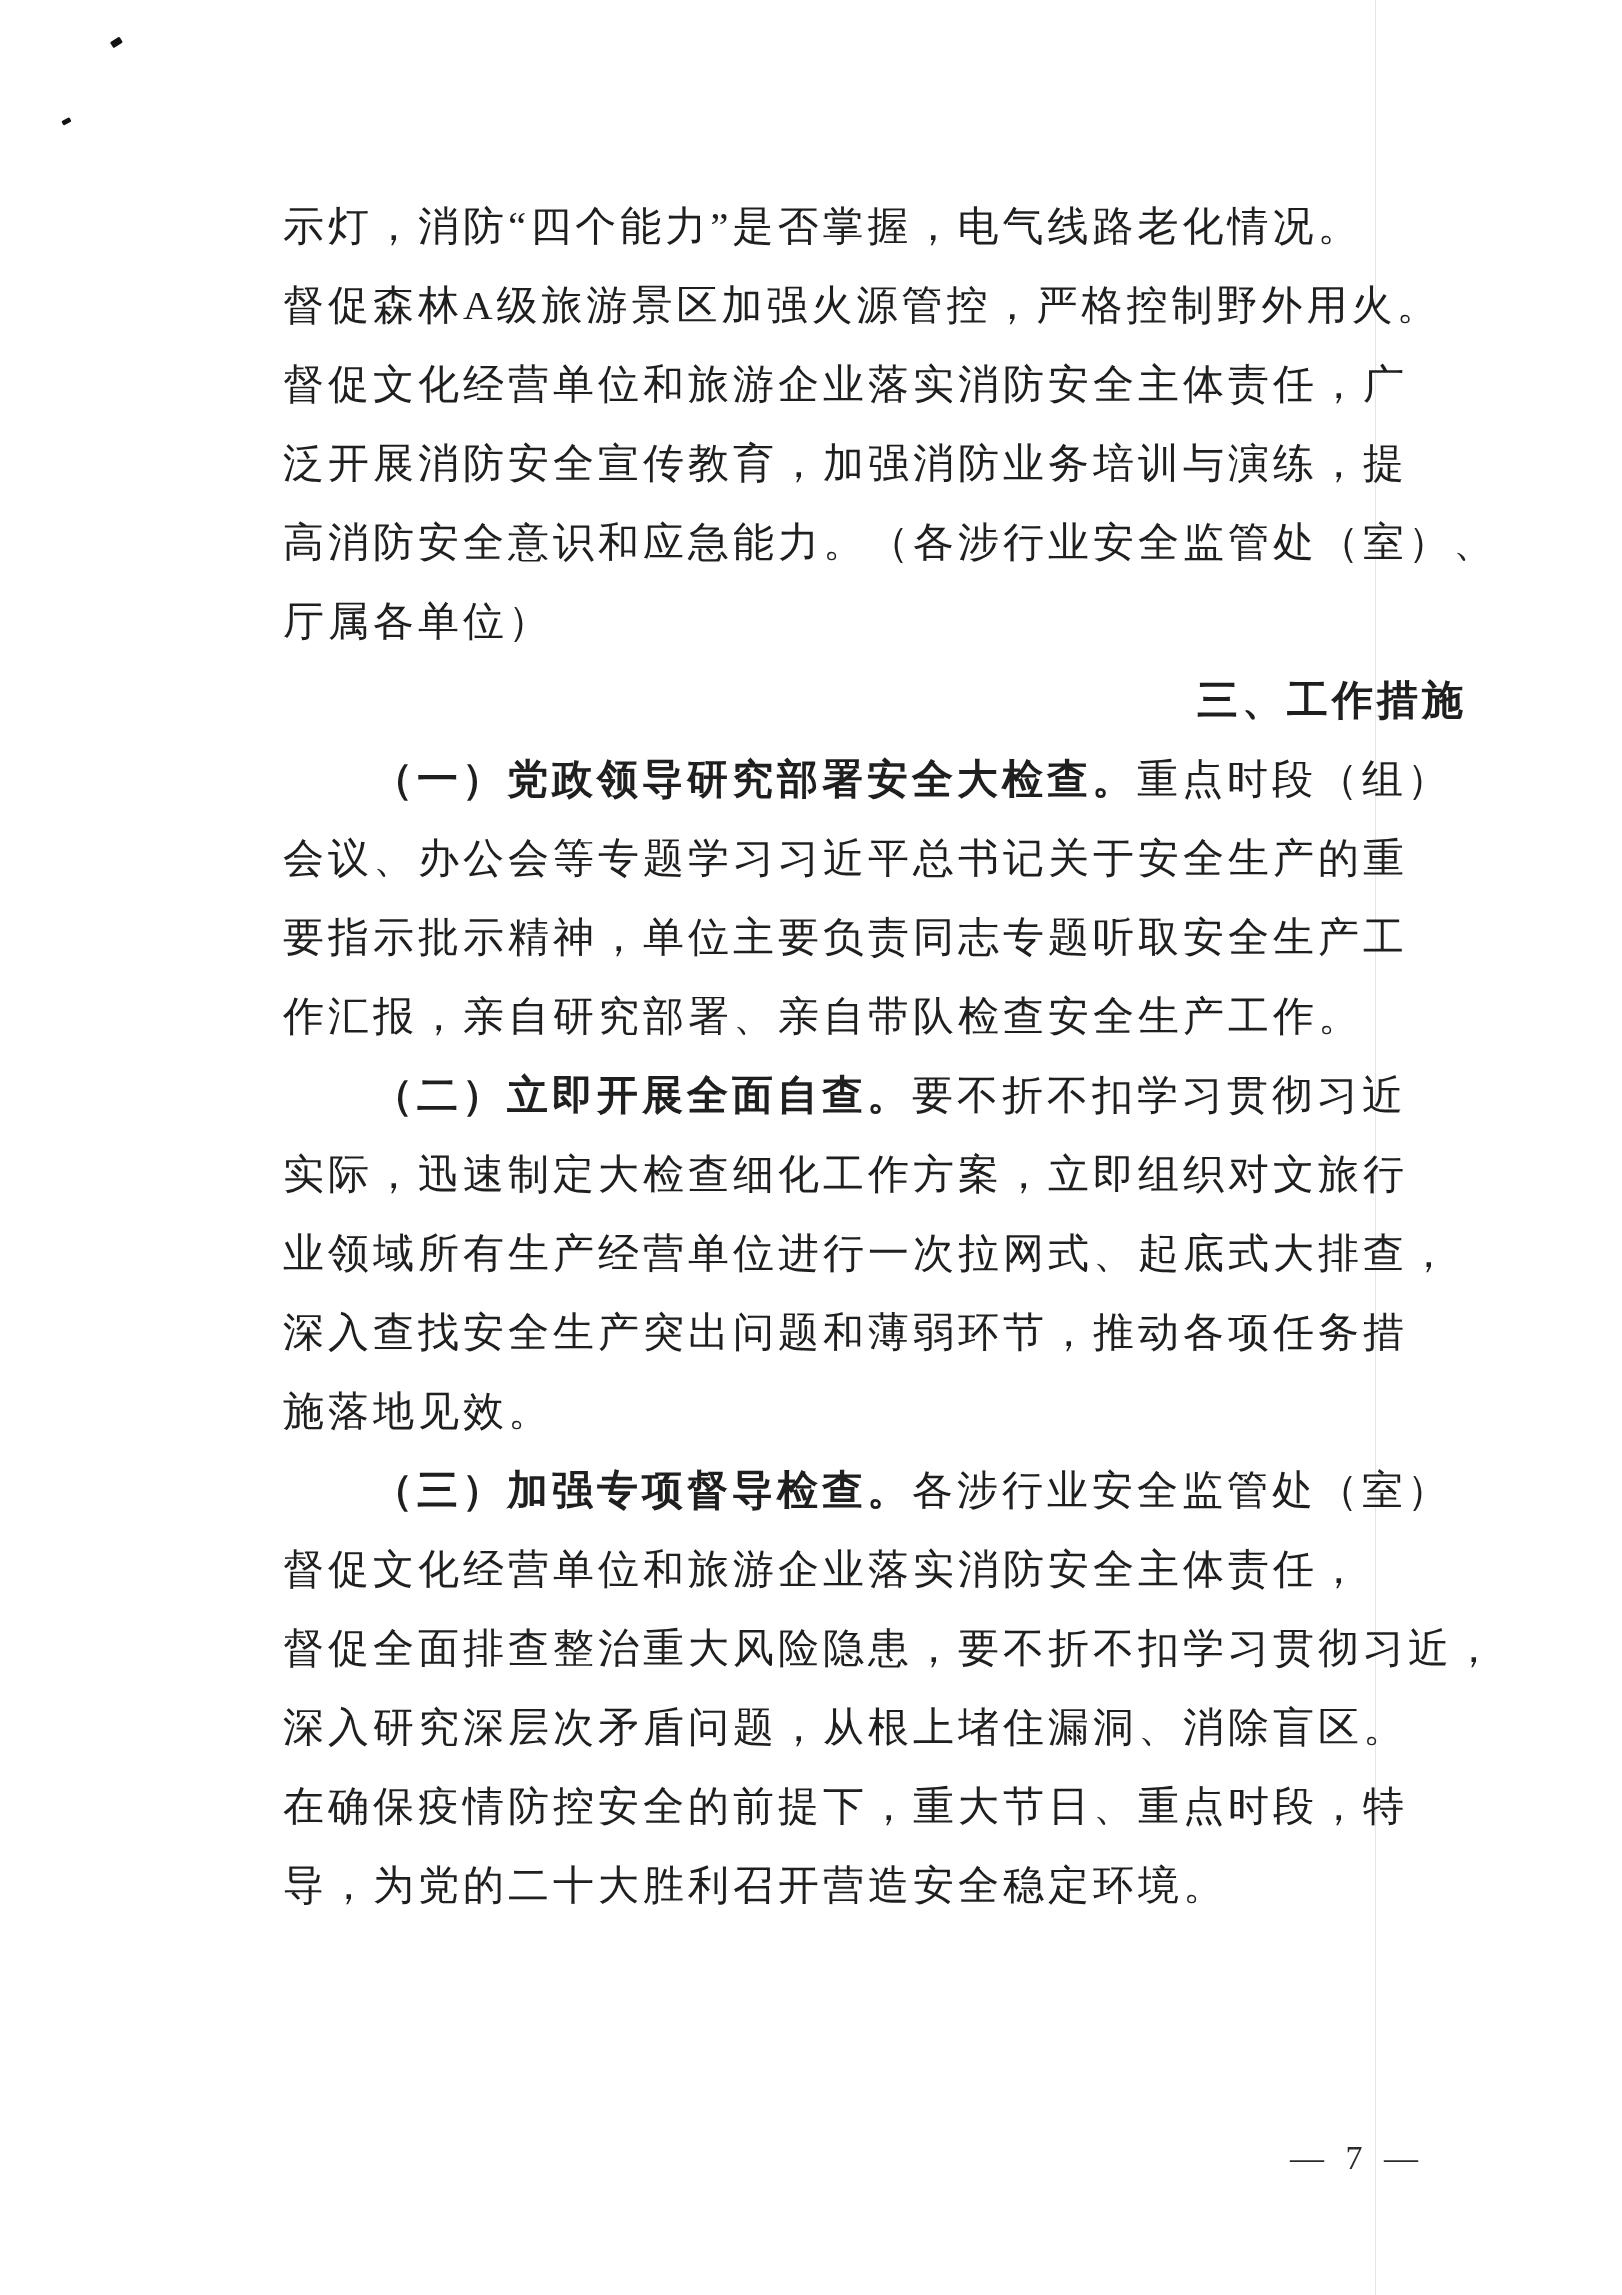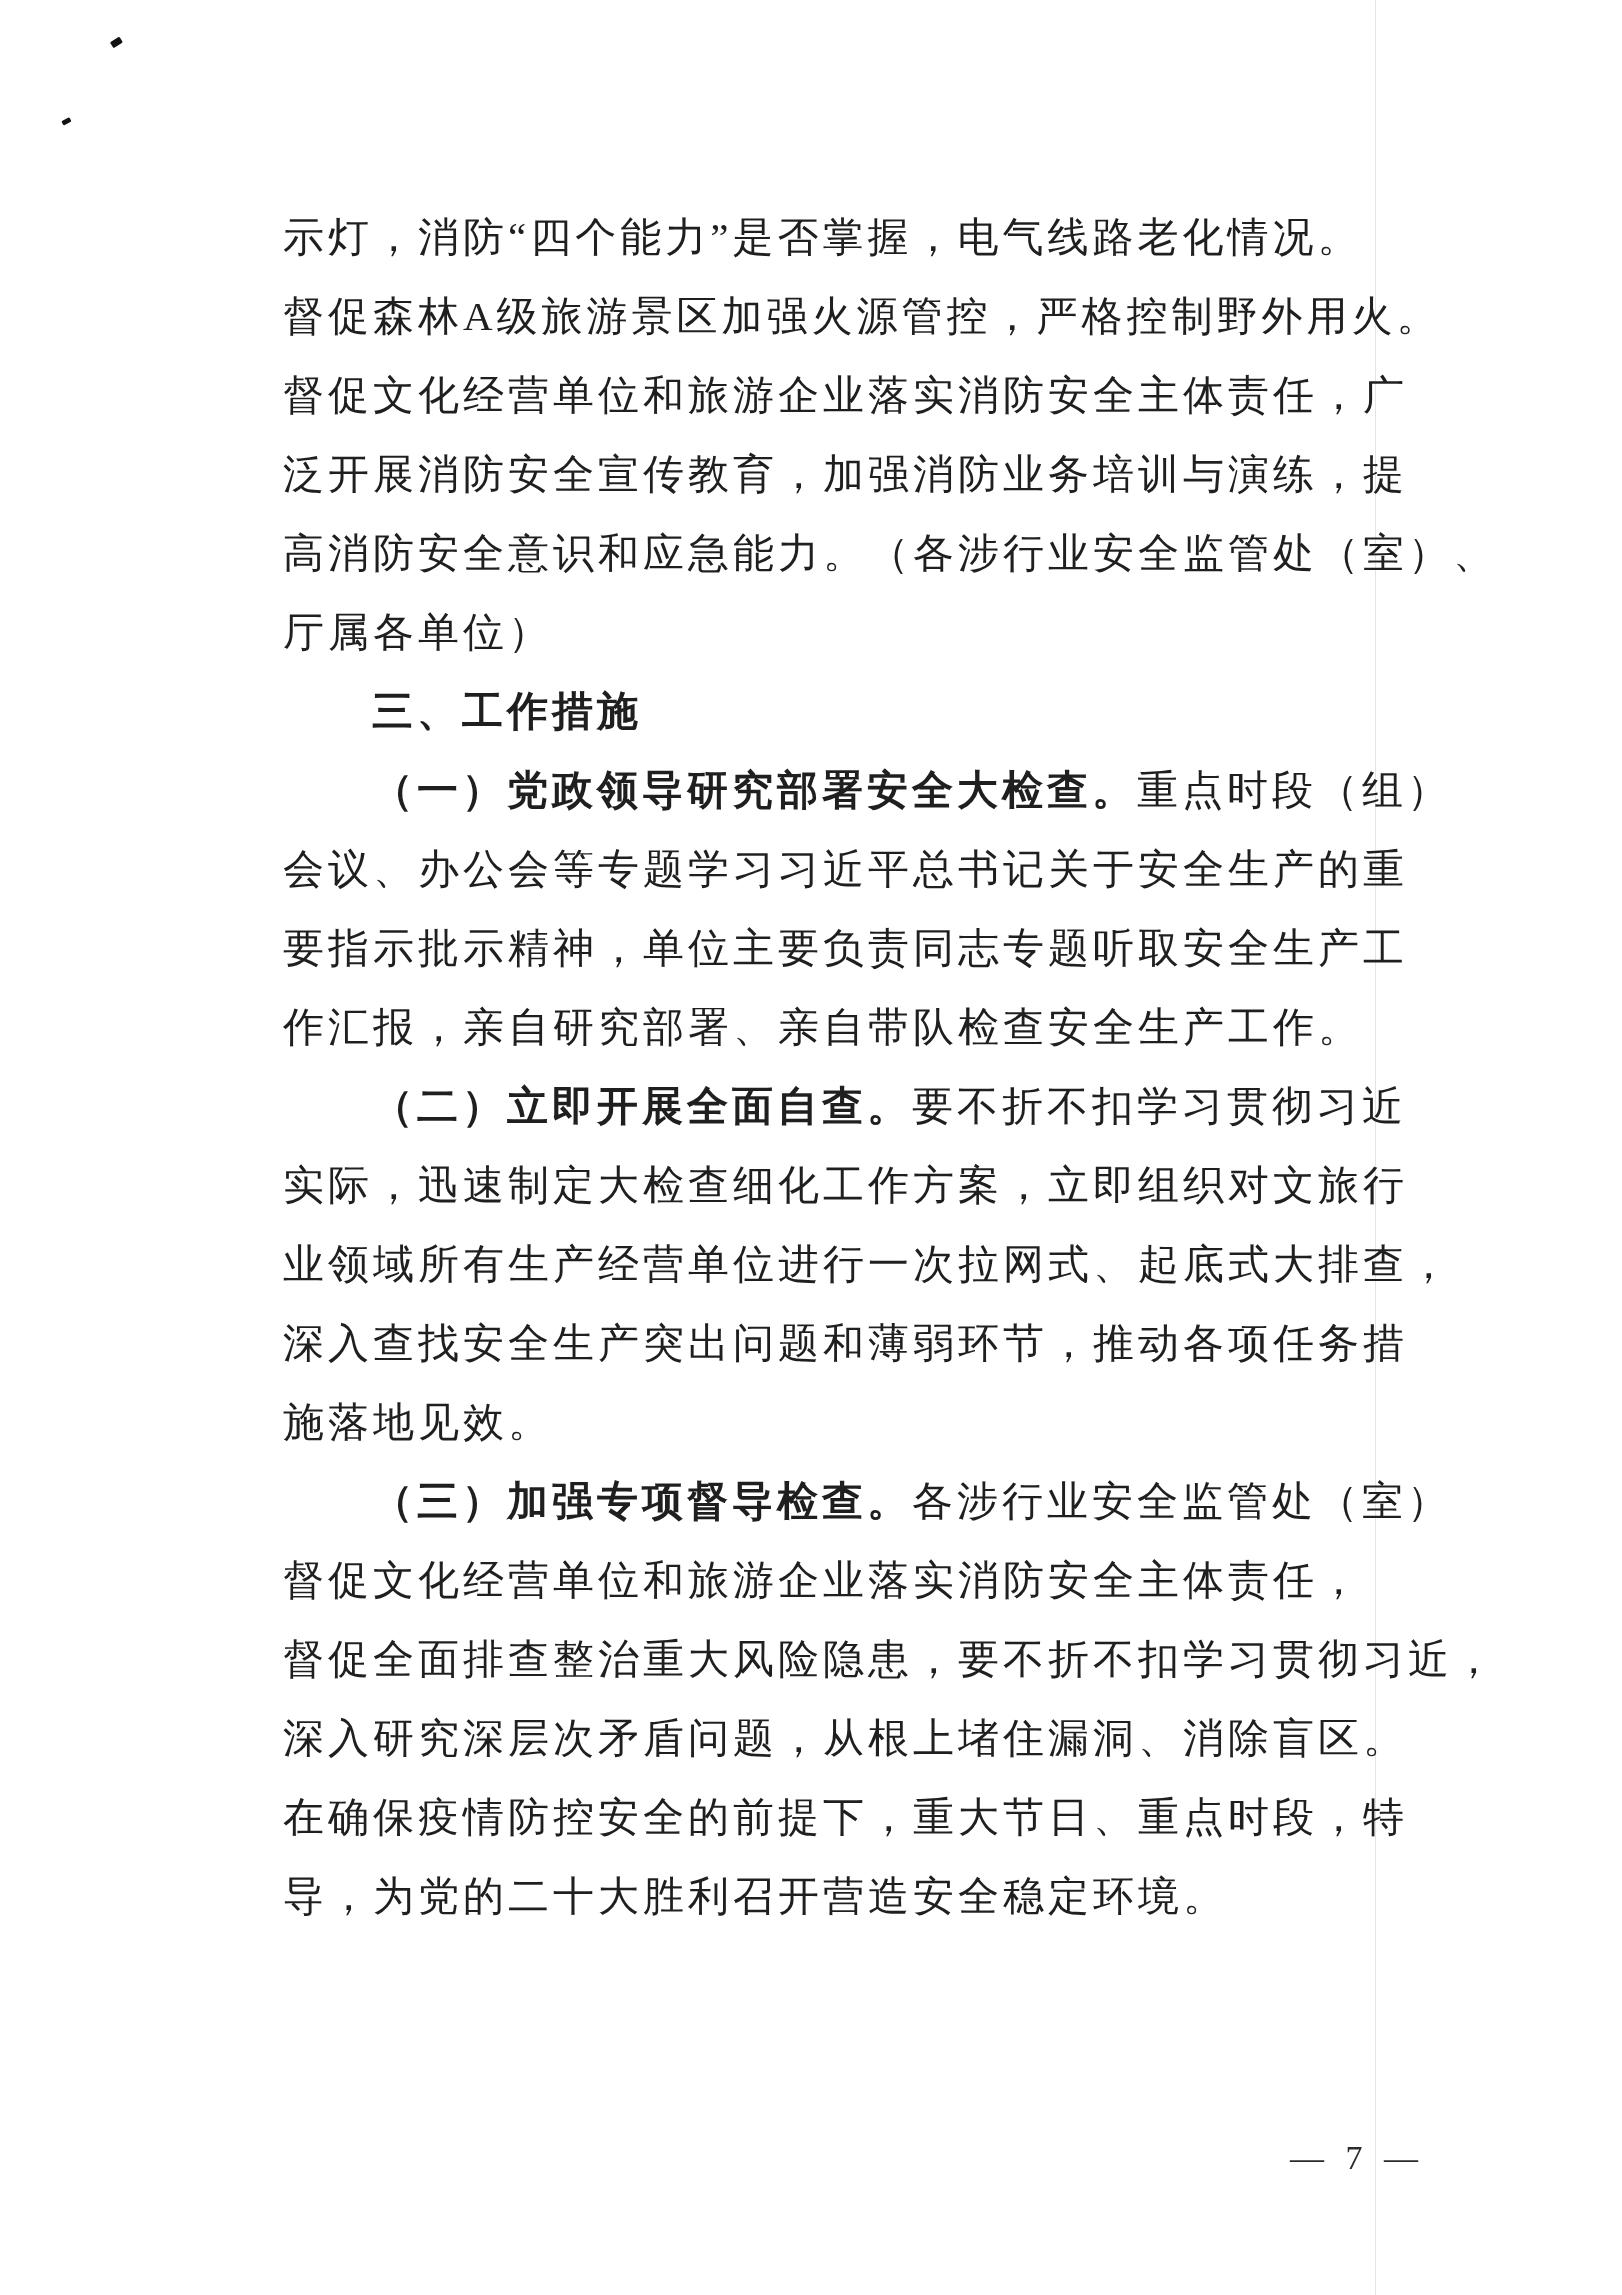--- a/index.html
+++ b/index.html
@@ -13,39 +13,40 @@
     height: 2295px;
     background: #ffffff;
     overflow: hidden;
     font-family: "Liberation Serif", "DejaVu Serif", serif;
     color: #1f1f1f;
   }
   
   .text-block {
     position: absolute;
     left: 283px;
-    top: 198px;
+    top: 187px;
     width: 1184px;
     white-space: nowrap;
   }
   .line {
     height: 79px;
     line-height: 79px;
     font-size: 41px;
     letter-spacing: 4px;
     font-weight: 400;
   }
   .line.indent {
     padding-left: 89px;
   }
   .line .bold {
     font-weight: 700;
   }
   .line.heading {
     font-weight: 700;
+    text-align: right;
   }
   
   .page-number {
     position: absolute;
     left: 1290px;
     top: 2137px;
     font-size: 34px;
     line-height: 42px;
     letter-spacing: 6.5px;
     color: #2a2a2a;

